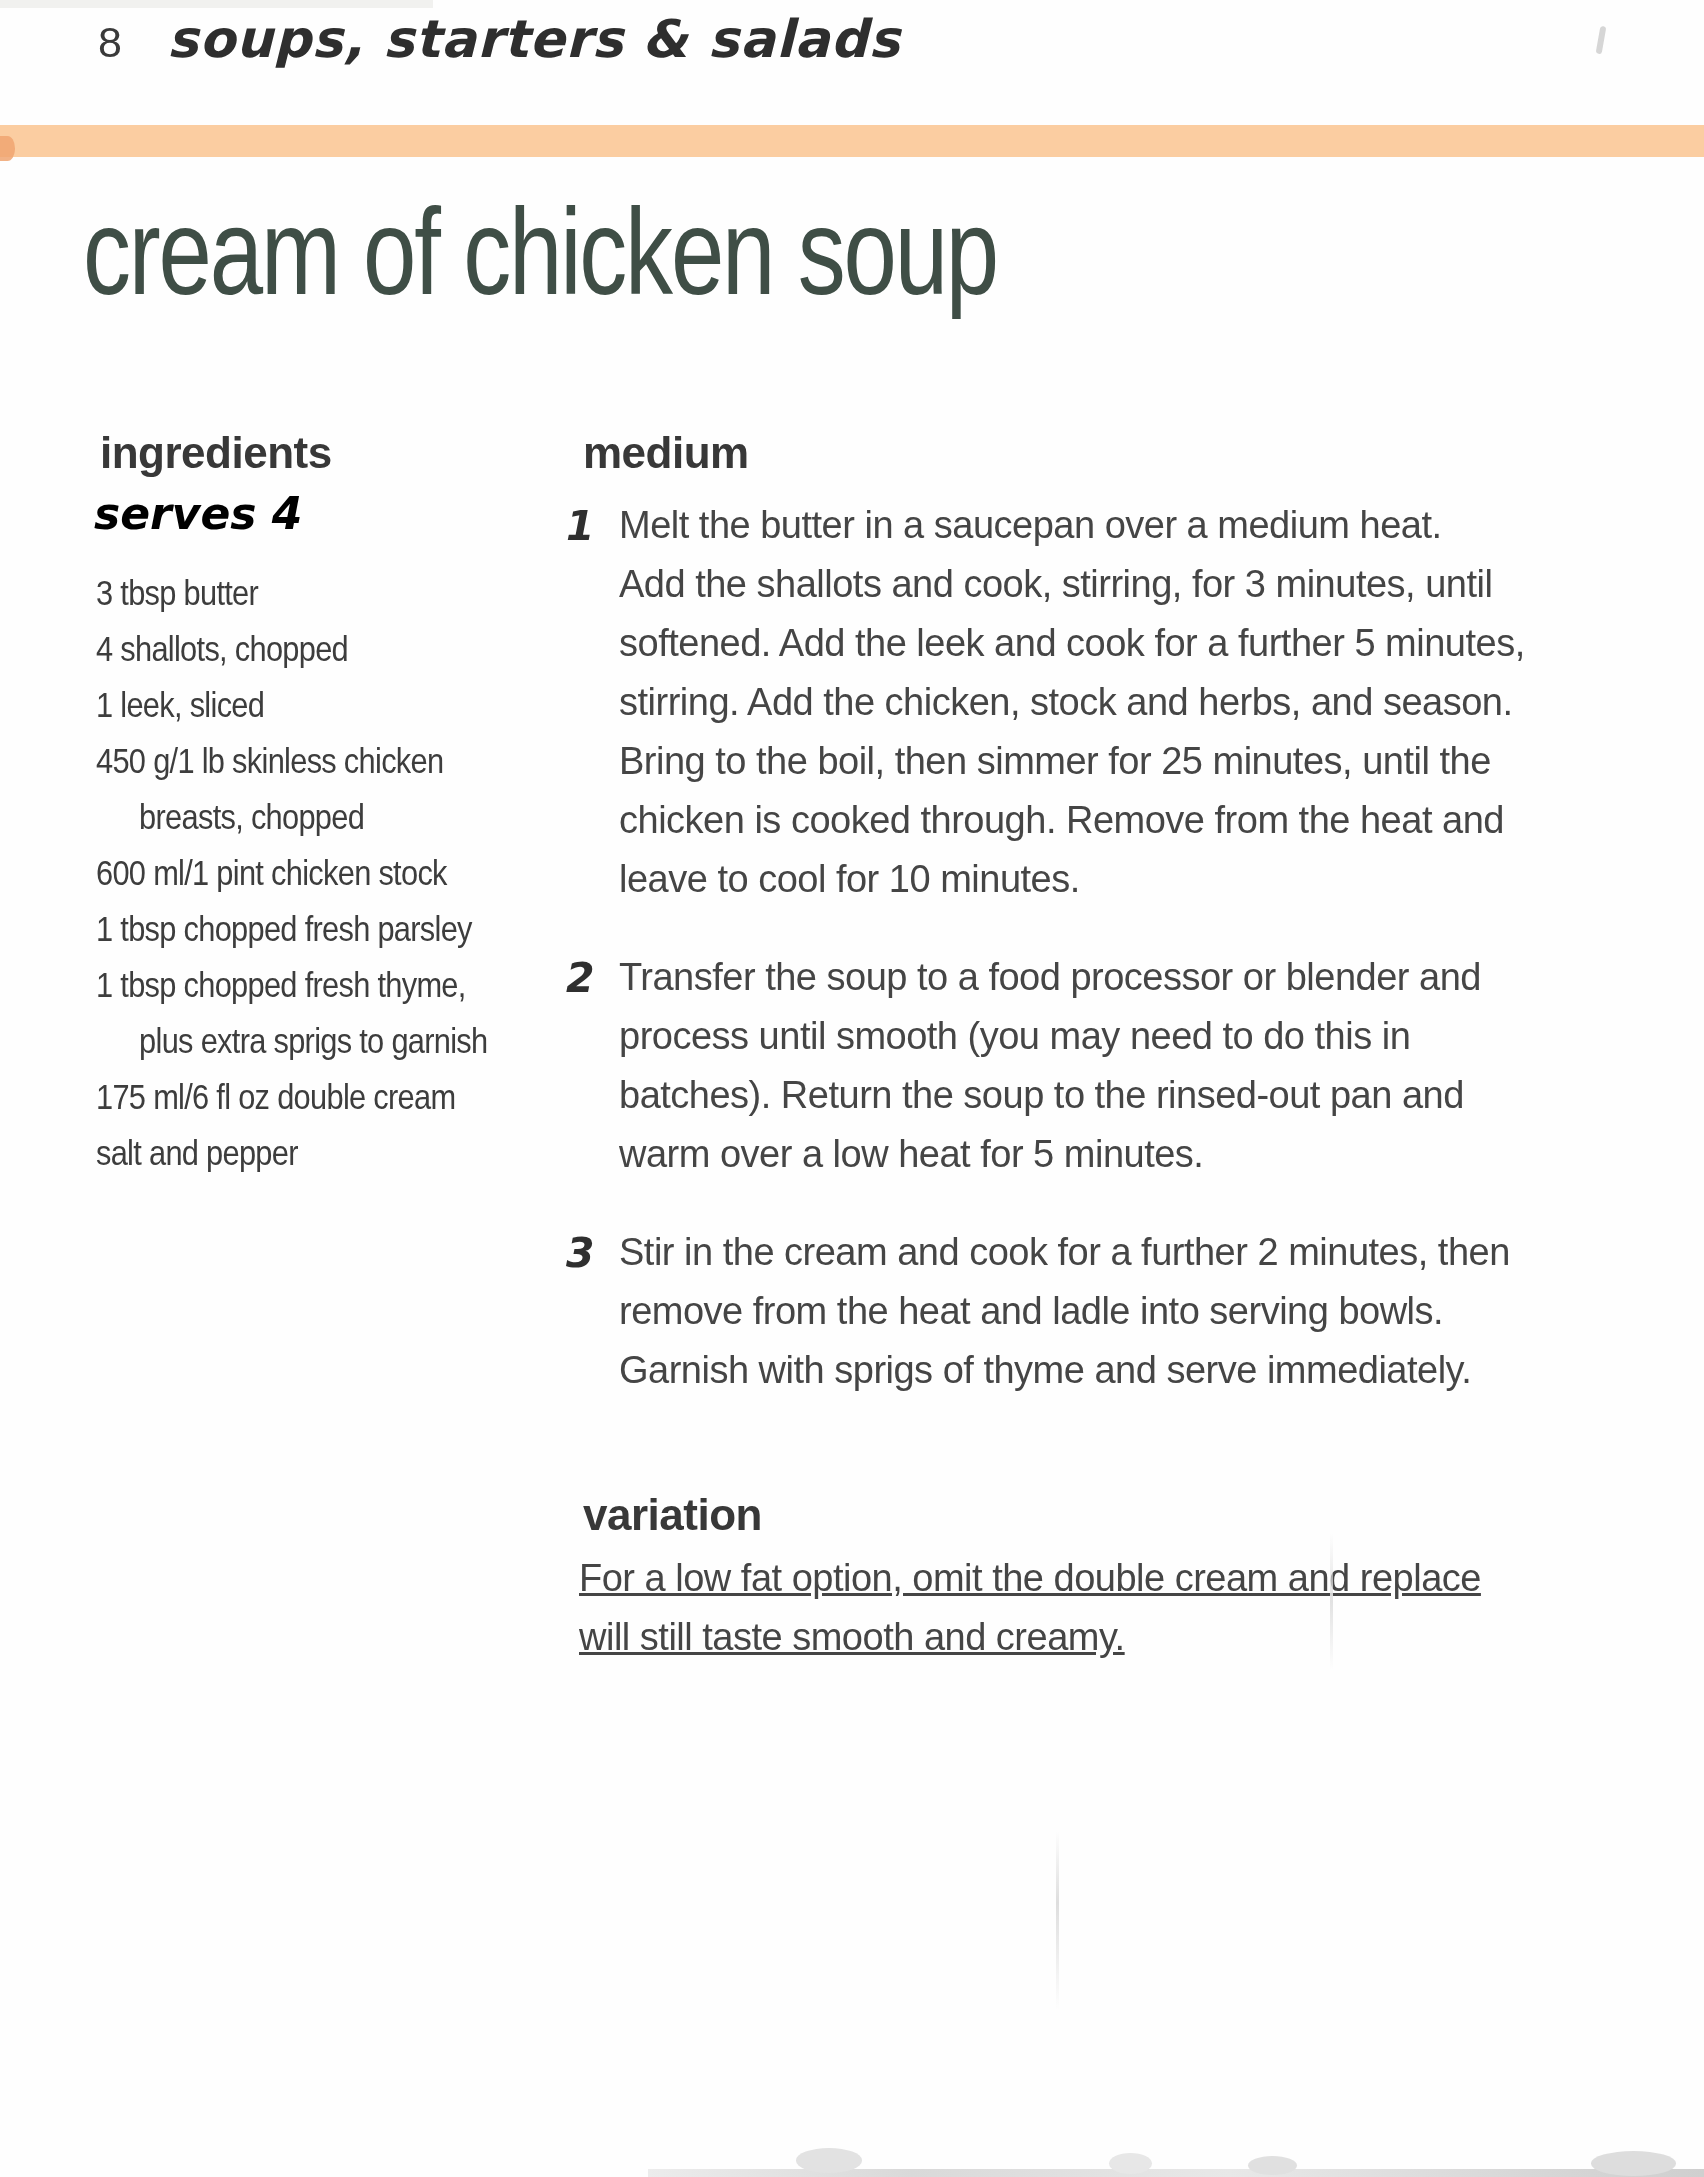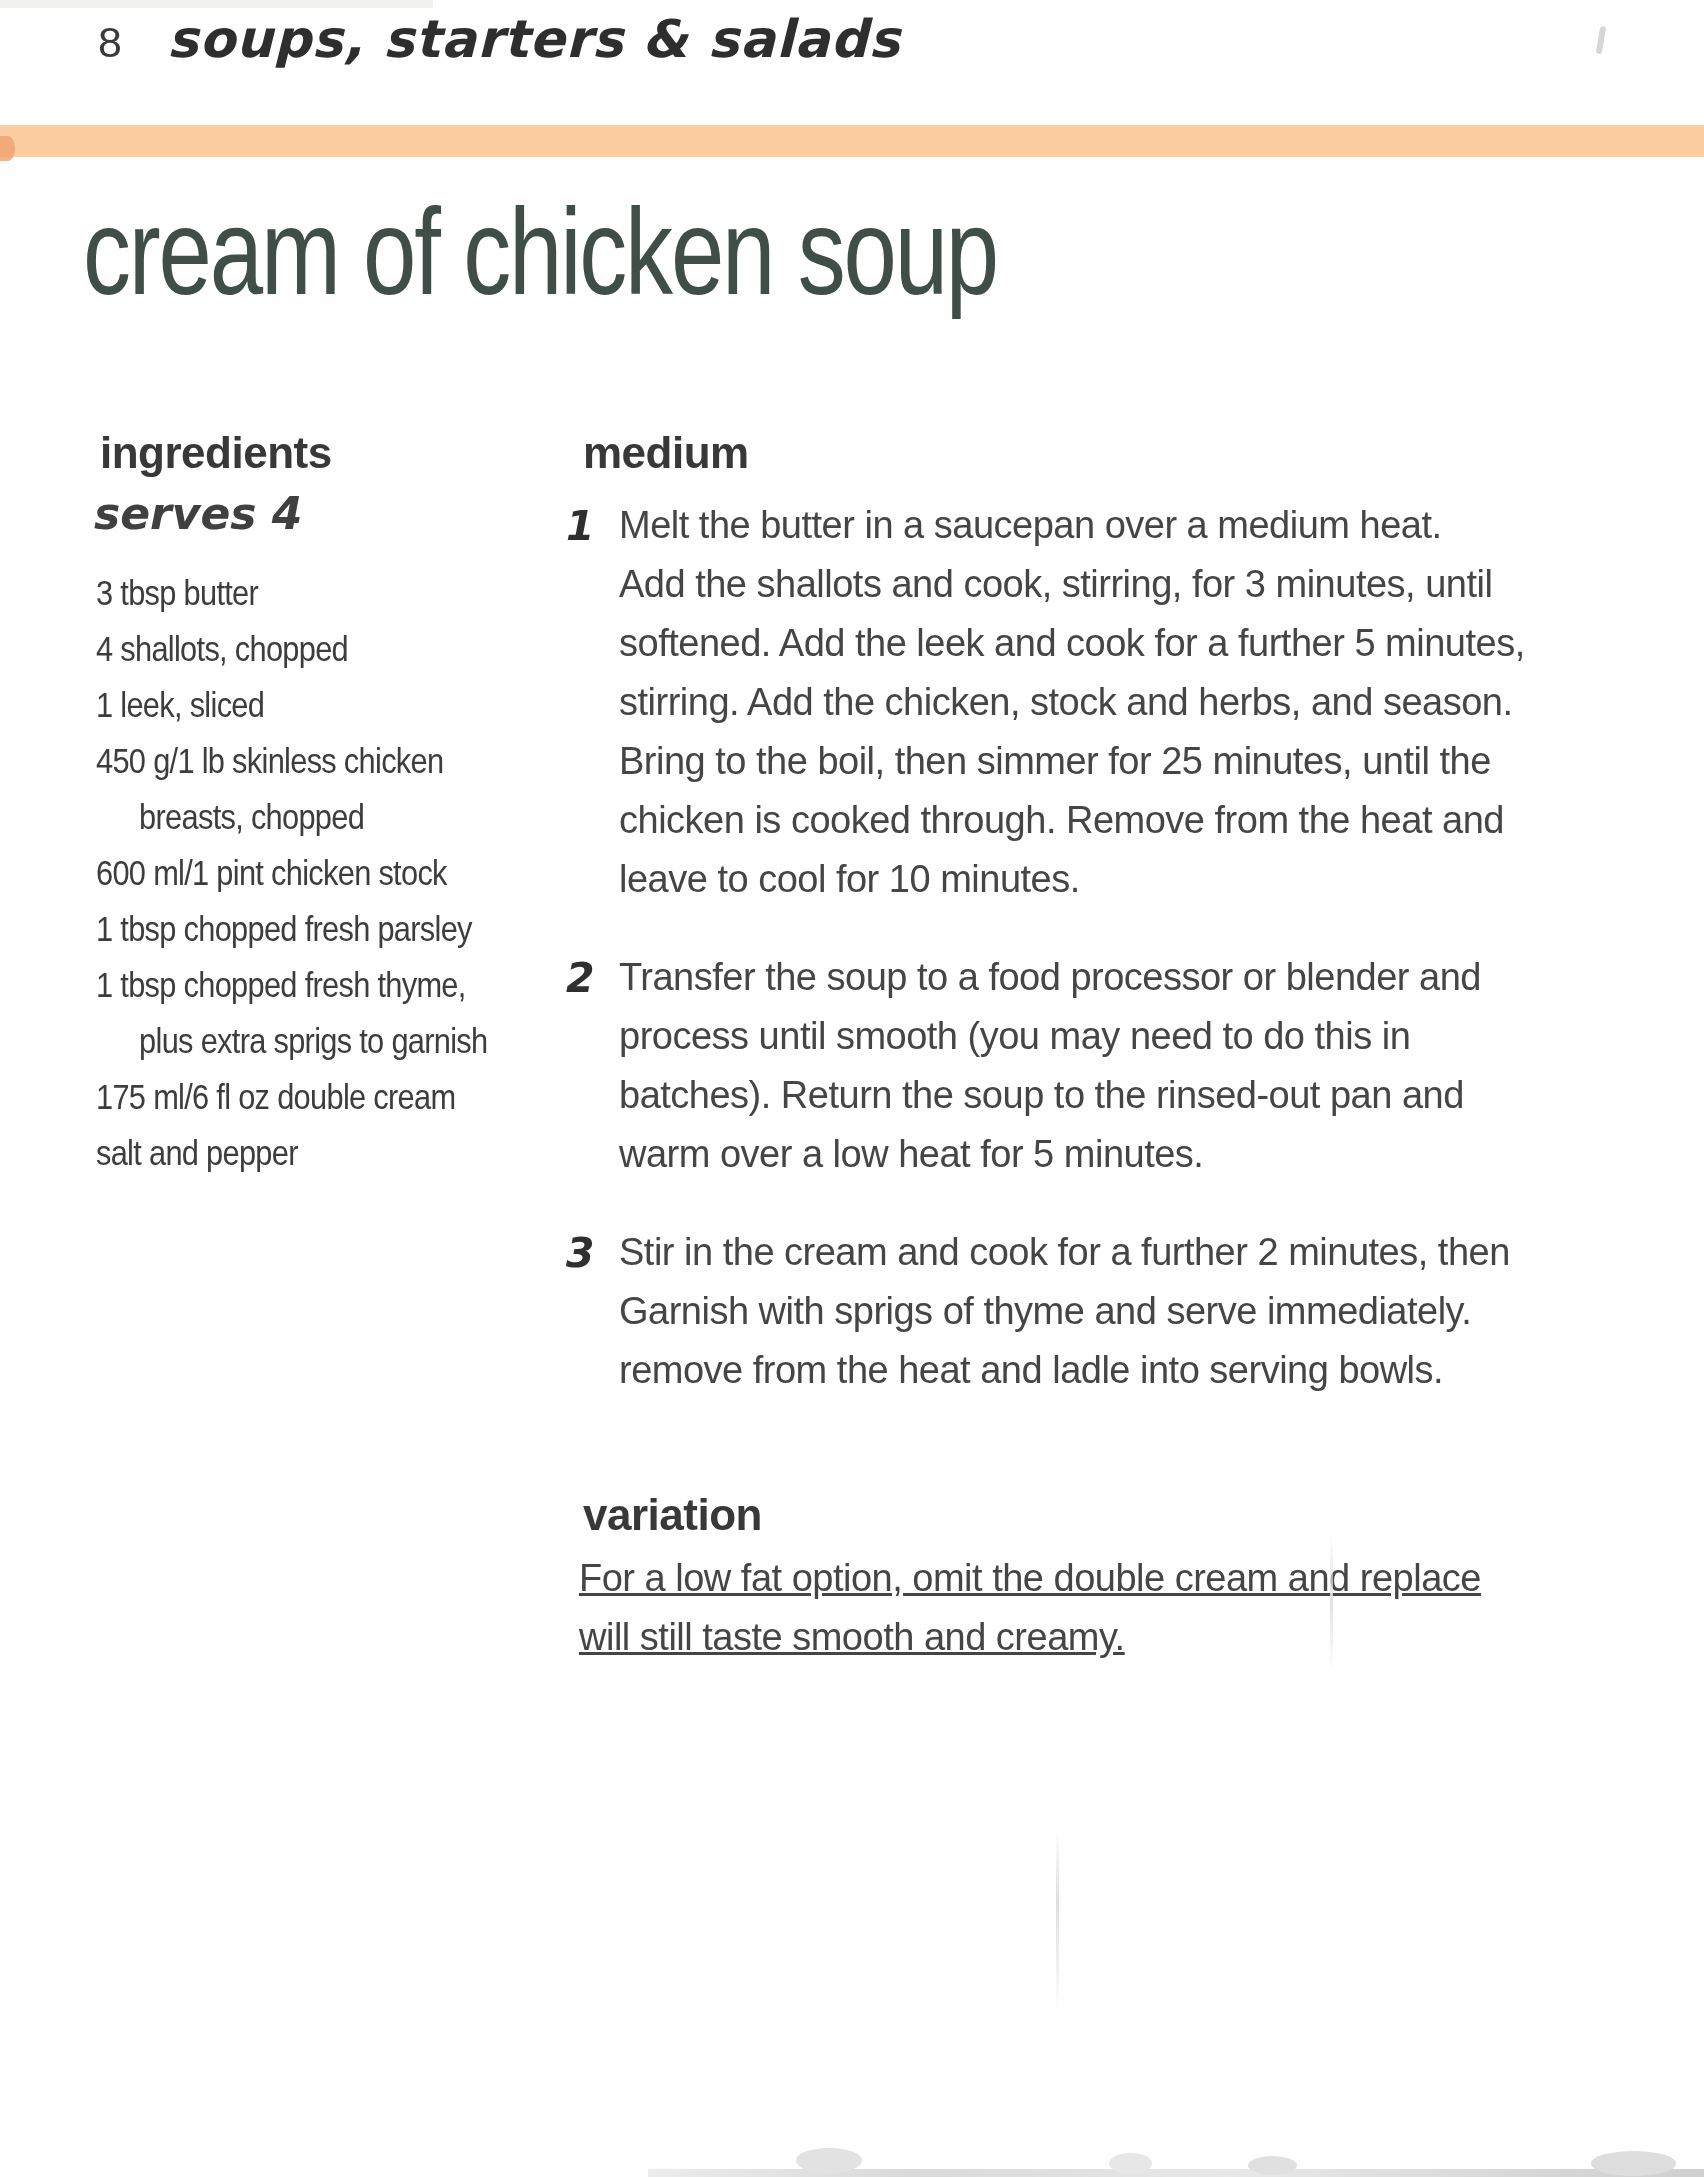--- a/index.html
+++ b/index.html
@@ -73,21 +73,21 @@
     margin: 4px;
     letter-spacing: -0.5px;
   }
 
   
   .ingredients-heading { position: absolute; left: 96px; top: 424px; }
   .serves {
     position: absolute;
     left: 94px; top: 488px;
     font-size: 44px;
-    color: #404040;
+    color: #000000;
   }
   .ing-list {
     position: absolute;
     left: 96px; top: 565px;
     list-style: none;
     margin: 0; padding: 0;
     font-size: 35px;
     line-height: 56px;
     color: #3d3d3d;
     letter-spacing: -0.8px;
@@ -191,22 +191,22 @@
         <div>Transfer the soup to a food processor or blender and</div>
         <div>process until smooth (you may need to do this in</div>
         <div>batches). Return the soup to the rinsed-out pan and</div>
         <div>warm over a low heat for 5 minutes.</div>
       </div>
     </li>
     <li class="step">
       <span class="step-num hand">3</span>
       <div class="body-lines">
         <div>Stir in the cream and cook for a further 2 minutes, then</div>
+        <div>remove from the heat and ladle into serving bowls.</div>
         <div>Garnish with sprigs of thyme and serve immediately.</div>
-        <div>remove from the heat and ladle into serving bowls.</div>
       </div>
     </li>
   </ol>
 
   <h2 class="head variation-heading">variation</h2>
   <div class="body-lines variation-lines">
     <div>For a low fat option, omit the double cream and replace</div>
     <div>will still taste smooth and creamy.</div>
   </div>
 

